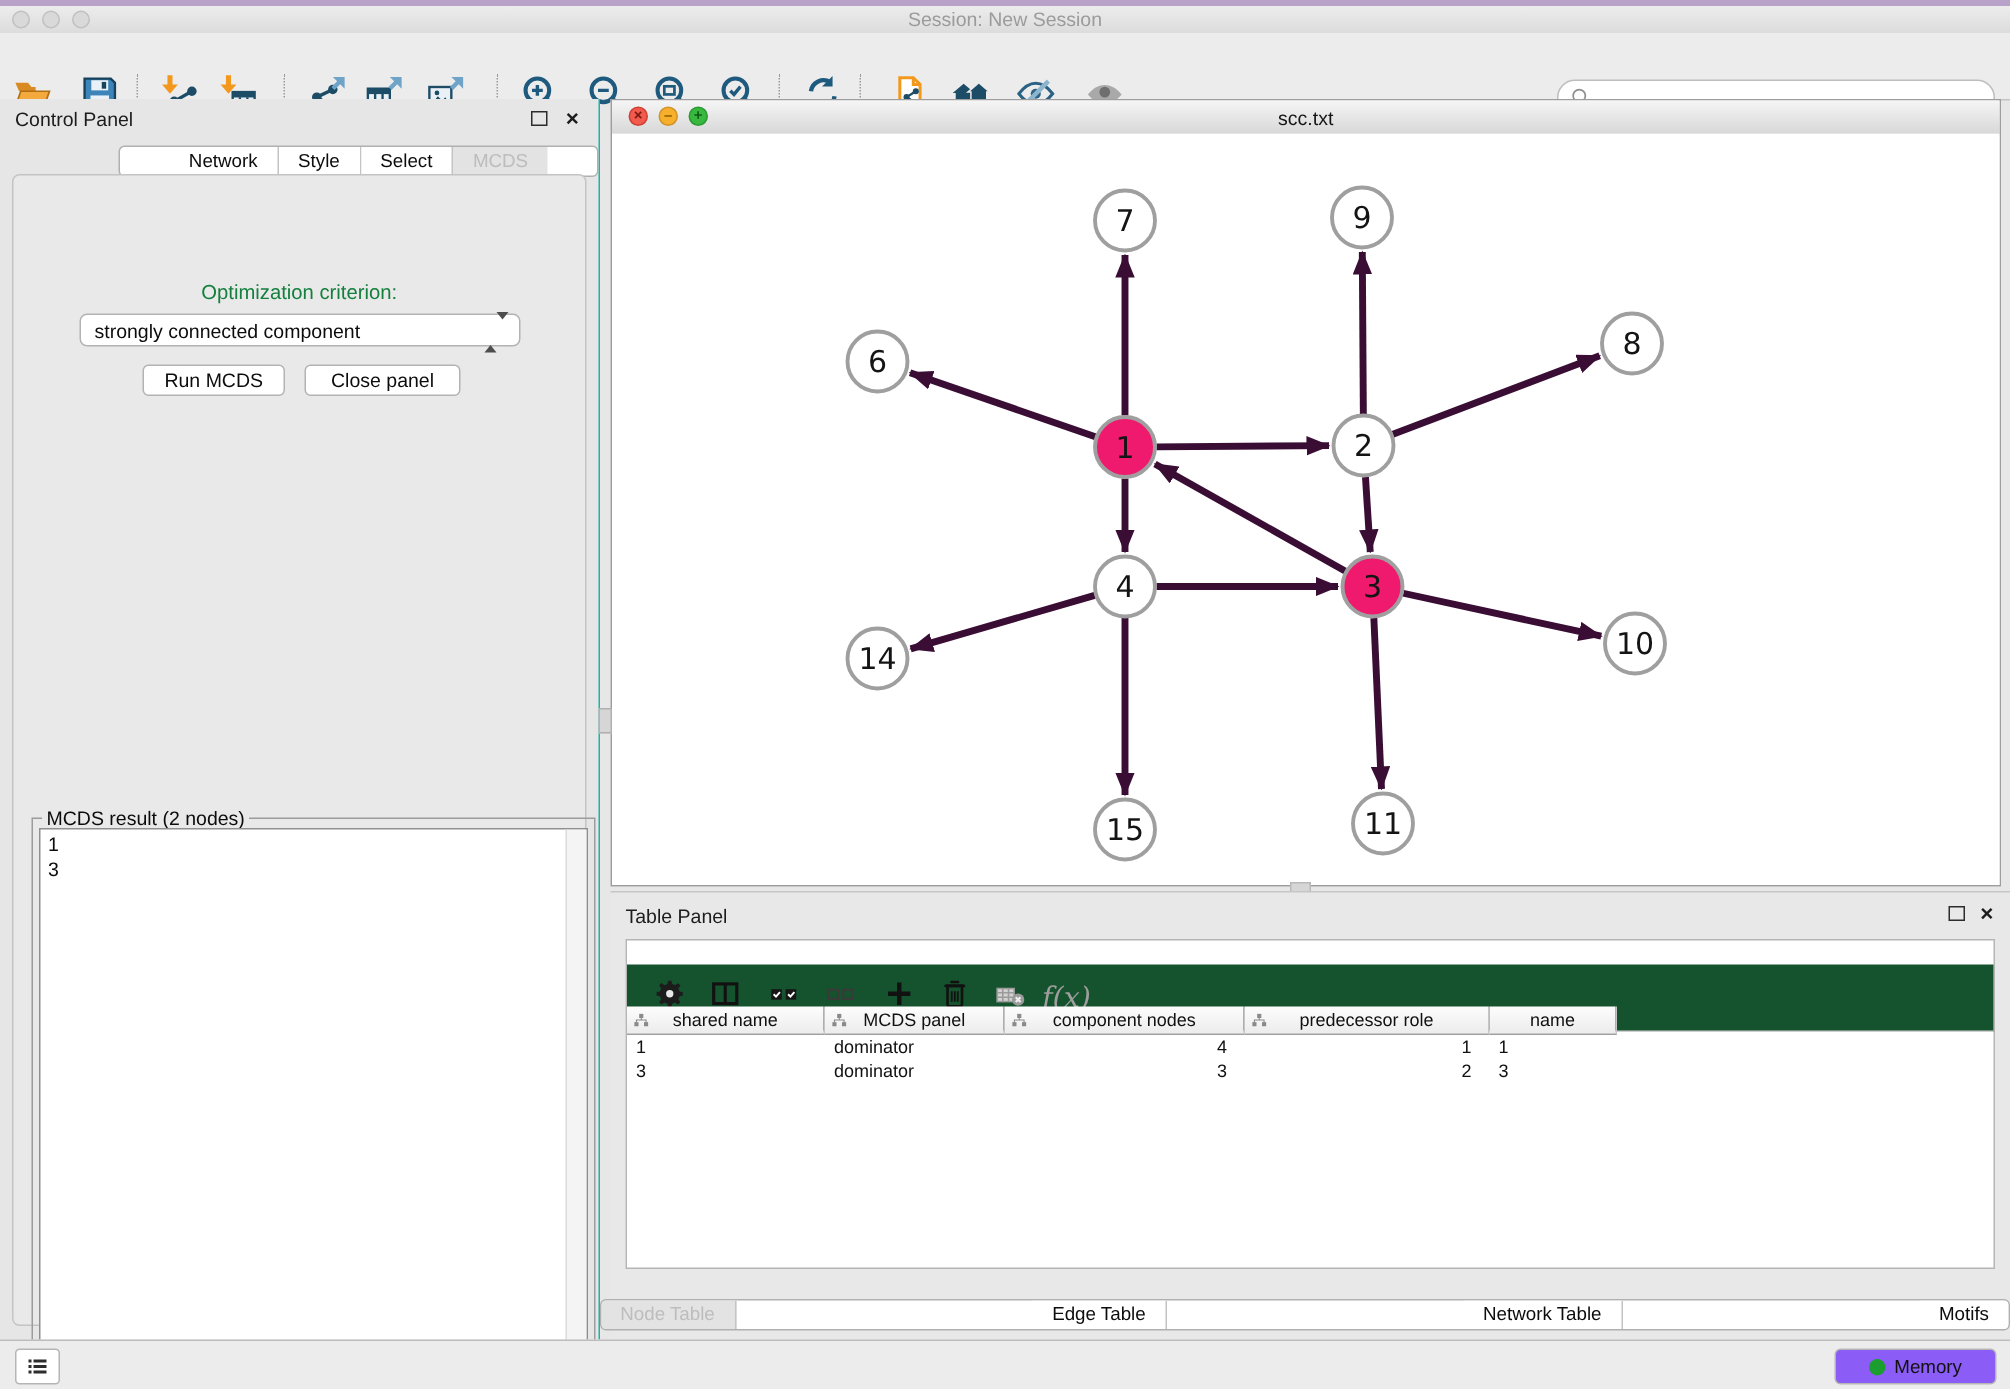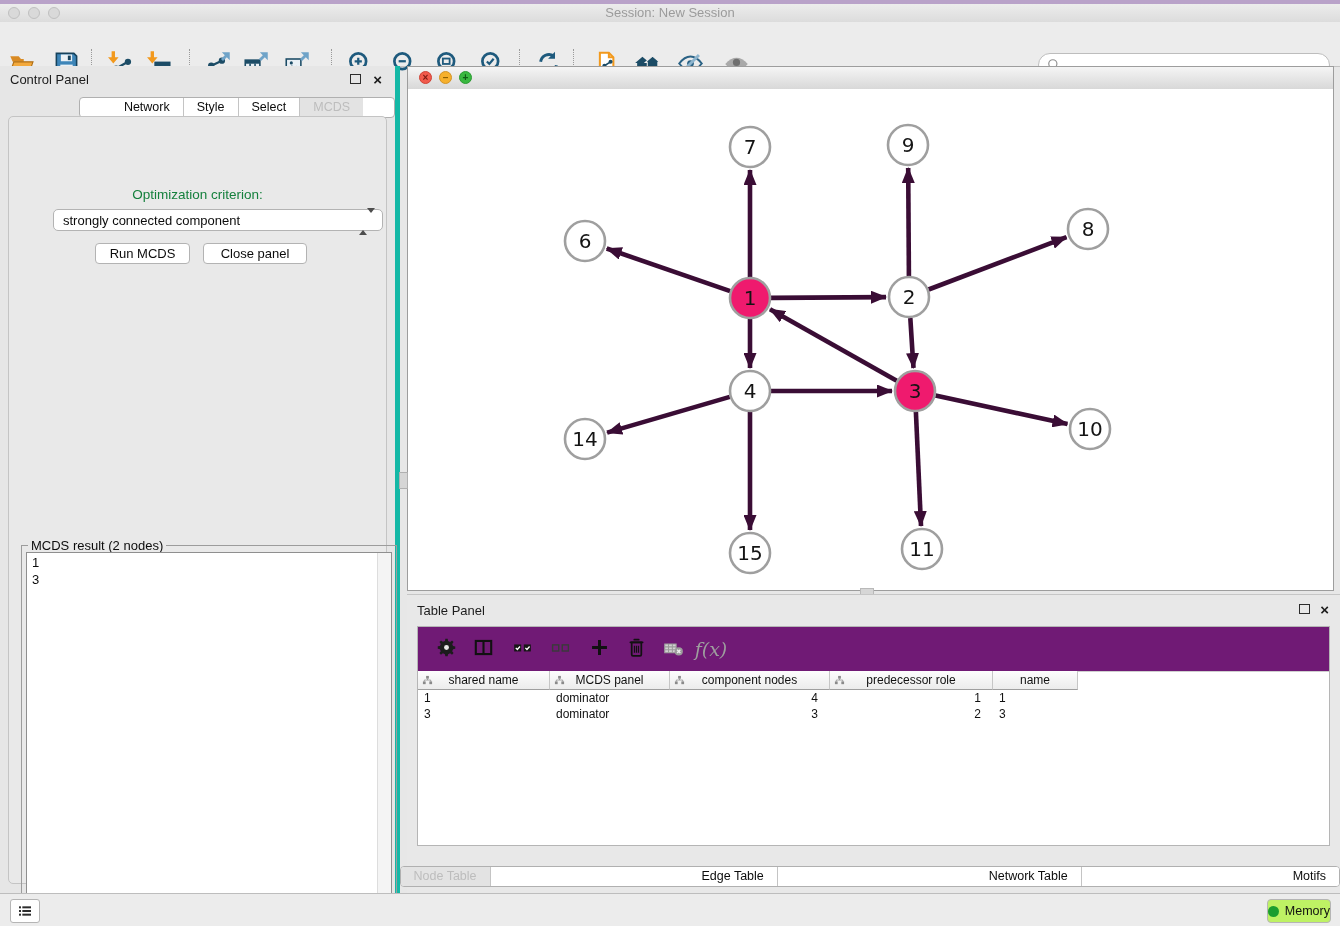--- a/index.html
+++ b/index.html
@@ -29,25 +29,25 @@
   .close-ic{position:absolute;font-size:15px;font-weight:bold;color:#1c1c1c;line-height:12px;}
   .close-ic::after{content:"×";}
 
   
   .seg{display:flex;height:19px;border:1px solid #b0b0b0;border-radius:4px;overflow:hidden;background:#fff;}
   .seg .s{padding:0 13px;font-size:12.5px;line-height:19px;color:#0c0c0c;background:#fff;border-right:1px solid #c4c4c4;white-space:nowrap;cursor:default;}
   .seg .s:last-child{border-right:none;}
   .seg .s.sel{background:#e3e3e3;color:#bdbdbd;}
 
   
-  .control-panel{position:absolute;left:0;top:66px;width:400px;height:827px;background:#e6e6e6;border-right:5px solid #14b8a6;box-sizing:border-box;}
+  .control-panel{position:absolute;left:0;top:66px;width:400px;height:827px;background:#e6e6e6;border-right:1px solid #14b8a6;box-sizing:border-box;}
   #control-tabs{position:absolute;left:0;right:0;top:31px;display:flex;justify-content:center;}
   .cp-content{position:absolute;left:8px;right:8px;top:50px;bottom:9px;border:1px solid #c4c4c4;border-radius:5px;background:#e9e9e9;}
   .opt-label{position:absolute;left:0;right:0;top:70px;text-align:center;font-size:13.5px;color:#15803d;}
-  .dropdown{position:absolute;left:44px;top:92px;width:330px;height:22px;background:#fff;border:1px solid #b3b3b3;border-radius:5px;box-sizing:border-box;}
+  .dropdown{position:absolute;left:44px;top:92px;width:294px;height:22px;background:#fff;border:1px solid #b3b3b3;border-radius:5px;box-sizing:border-box;}
   .dropdown .val{position:absolute;left:9px;top:3px;font-size:13px;color:#0c0c0c;}
   .stepper{position:absolute;right:7px;top:3px;}
   .stepper .up{width:0;height:0;border-left:4px solid transparent;border-right:4px solid transparent;border-bottom:5px solid #4d4d4d;margin-bottom:3px;}
   .stepper .down{width:0;height:0;border-left:4px solid transparent;border-right:4px solid transparent;border-top:5px solid #4d4d4d;}
   .cp-btn{position:absolute;top:126px;height:21px;background:#fff;border:1px solid #b3b3b3;border-radius:4px;
     font-size:13px;color:#0c0c0c;display:flex;align-items:center;justify-content:center;box-sizing:border-box;}
   .groupbox{position:absolute;left:12px;top:428px;width:376px;height:384px;border:1px solid #9c9c9c;box-sizing:border-box;}
   .groupbox .legend{position:absolute;top:-8px;left:6px;background:#e9e9e9;padding:0 3px;font-size:13px;color:#0c0c0c;}
   .resbox{position:absolute;left:4px;right:4px;top:6px;bottom:4px;background:#fff;border:1px solid #8f8f8f;
     font-size:13px;line-height:17px;padding:1px 5px;color:#0c0c0c;overflow:hidden;}
@@ -66,21 +66,21 @@
   .tl.green{left:51px;background:#39b83f;border:1px solid #2c9a33;color:#0f5c15;}
   .tl.green::after{content:"+";}
   .net-content{position:absolute;left:0;top:22px;right:0;bottom:0;background:#fff;}
 
   .splitter-v{position:absolute;left:399px;top:472px;width:7px;height:15px;background:#d6d6d6;border:1px solid #b0b0b0;}
   .splitter-h{position:absolute;left:860px;top:588px;width:12px;height:6px;background:#d6d6d6;border:1px solid #b9b9b9;}
 
   
   .table-panel{position:absolute;left:407px;top:594px;width:933px;height:299px;background:#e8e8e8;border-top:1px solid #c6c6c6;box-sizing:border-box;}
   .tbl-container{position:absolute;left:10px;top:31px;width:913px;height:220px;border:1px solid #b5b5b5;background:#fff;box-sizing:border-box;}
-  .tbl-toolbar{position:absolute;left:0;right:0;top:0;height:44px;background:#701a75;border-bottom:1px solid #cfcfcf;}
+  .tbl-toolbar{position:absolute;left:0;right:0;top:16px;height:44px;background:#14532d;border-bottom:1px solid #cfcfcf;}
   .tt-btn{position:absolute;top:5px;width:34px;height:34px;display:flex;align-items:center;justify-content:center;}
   .tt-btn svg{width:21px;height:21px;}
   .fx{font-family:"DejaVu Serif","Liberation Serif",serif;font-style:italic;font-size:19px;color:#9e9e9e;}
   #table-header{position:absolute;left:0;top:44px;height:19px;display:flex;}
   .th{position:relative;height:19px;box-sizing:border-box;background:linear-gradient(#fdfdfd,#ececec);
       border-right:1px solid #c6c6c6;border-bottom:1px solid #9f9f9f;
       display:flex;align-items:center;justify-content:center;font-size:12px;color:#111;}
   .th .th-ic{position:absolute;left:4px;top:4px;width:11px;height:11px;}
   .th .th-ic svg{width:11px;height:11px;}
   #table-rows{position:absolute;left:0;top:63px;}
@@ -88,21 +88,21 @@
   .td{box-sizing:border-box;font-size:12px;color:#111;line-height:16px;overflow:hidden;white-space:nowrap;}
   .td.left{padding-left:6px;text-align:left;}
   .td.right{padding-right:12px;text-align:right;}
   #table-tabs{position:absolute;left:0;right:0;top:271px;display:flex;justify-content:center;}
 
   
   .statusbar{position:absolute;left:0;top:893px;width:1340px;height:33px;background:#ececec;border-top:1px solid #bdbdbd;box-sizing:border-box;}
   .list-btn{position:absolute;left:10px;top:5px;width:28px;height:22px;background:#fff;border:1px solid #b5b5b5;border-radius:3px;
     display:flex;align-items:center;justify-content:center;}
   .list-btn svg{width:16px;height:16px;}
-  .mem-btn{position:absolute;right:9px;top:5px;height:22px;padding:0 0;background:#bef264;border:1px solid #b5b5b5;border-radius:4px;
+  .mem-btn{position:absolute;right:9px;top:5px;height:22px;padding:0 22px;background:#8b5cf6;border:1px solid #b5b5b5;border-radius:4px;
     display:flex;align-items:center;gap:6px;font-size:12.5px;color:#111;}
   .mem-dot{width:11px;height:11px;border-radius:50%;background:#1b9e2f;}
 
   svg text{font-family:"DejaVu Sans","Liberation Sans",sans-serif;}
 </style>
 </head>
 <body>
 
 <div id="app">
 
@@ -287,20 +287,21 @@
           </div>
       </div>
     </div>
   </div>
 
   <div class="net-window">
     <div class="net-titlebar">
       <span class="tl red"></span>
       <span class="tl yellow"></span>
       <span class="tl green"></span>
+      <div class="title">scc.txt</div>
     </div>
     <div class="net-content">
       <svg id="graph-svg" width="925" height="501">
           <defs>
             <marker id="arr" markerWidth="16" markerHeight="13" refX="15" refY="6.5" orient="auto" markerUnits="userSpaceOnUse">
               <path d="M0 0L16 6.5L0 13z" fill="#3a0d35"></path>
             </marker>
           </defs>
           <line x1="342.0" y1="188.0" x2="342.0" y2="81.0" stroke="#3a0d35" stroke-width="4.6" marker-end="url(#arr)"></line>
           <line x1="322.2" y1="202.1" x2="198.7" y2="159.5" stroke="#3a0d35" stroke-width="4.6" marker-end="url(#arr)"></line>

